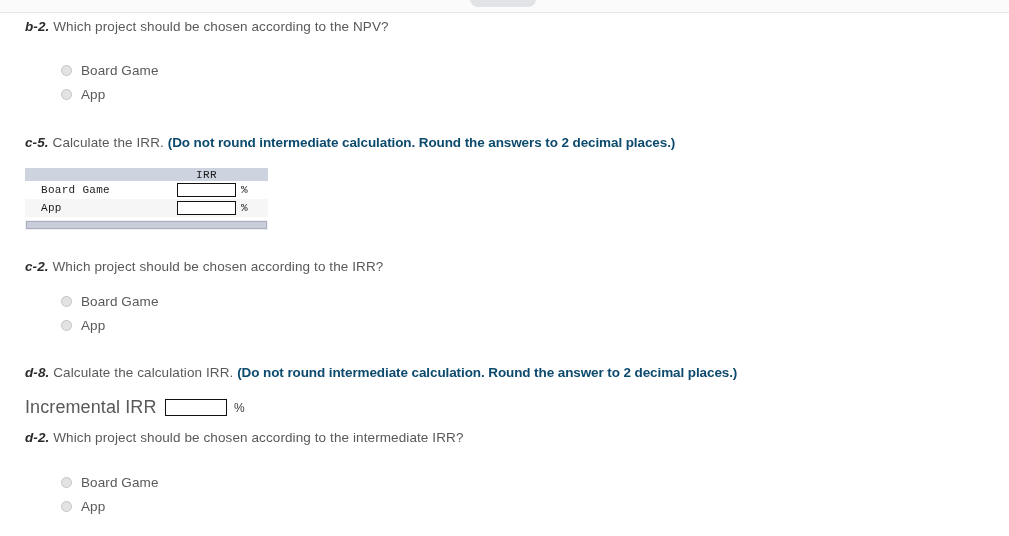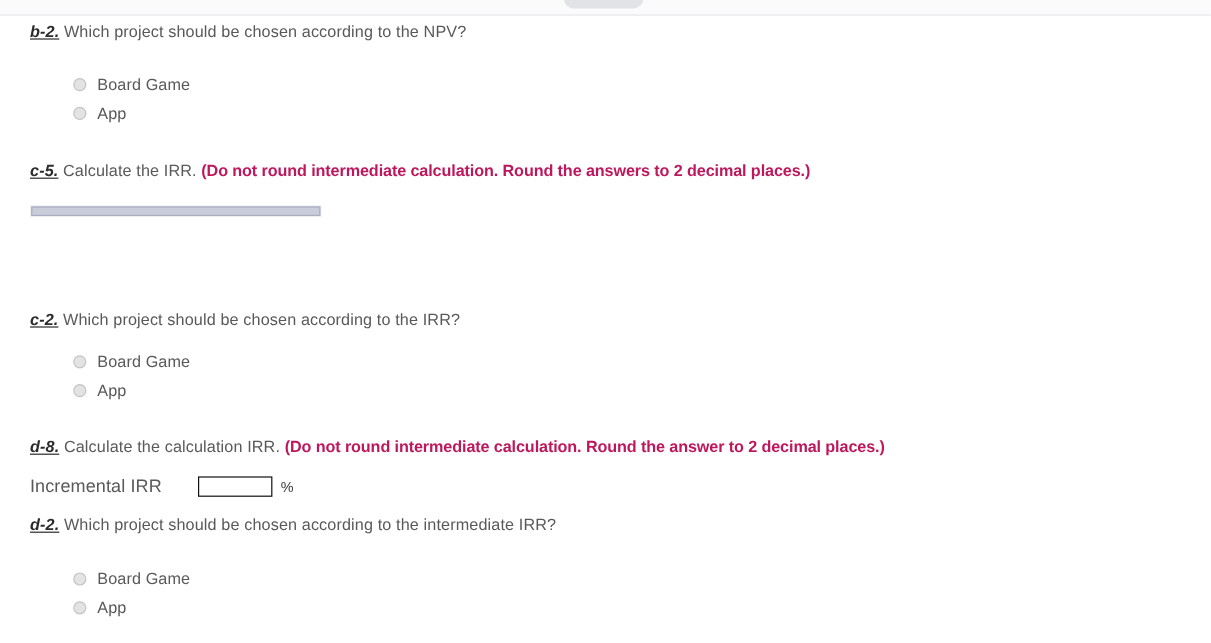--- a/index.html
+++ b/index.html
@@ -43,24 +43,23 @@
     color: #58595b;
     letter-spacing: .1px;
     white-space: nowrap;
     line-height: 16px;
   }
   .qlabel {
     font-weight: bold;
     font-style: italic;
     color: #2b2b2b;
     font-size: 13.5px;
-    text-decoration: underline;
   }
   .red-note {
-    color: #be185d;
+    color: #0c4a6e;
     font-weight: bold;
     font-size: 13.5px;
     letter-spacing: -0.1px;
   }
 
   
   .radio-group {
     margin-left: 36px;
   }
   .radio-row {
@@ -166,21 +165,21 @@
     border: 1px solid #a9aec0;
     box-sizing: border-box;
   }
 
   
   .inline-field {
     display: flex;
     align-items: center;
   }
   .inline-field .field-label {
-    font-size: 15px;
+    font-size: 18px;
     color: #58595b;
     width: 140px;
     letter-spacing: .1px;
   }
   input.plainbox {
     width: 54px;
     height: 15px;
     border: 1px solid #111111;
     background: #ffffff;
     font-family: "Liberation Sans", sans-serif;
@@ -222,20 +221,45 @@
   </div>
 </div>
 
 <div class="abs qline" style="left:25px; top:135px;">
   <span class="qlabel">c-5.</span>
   <span>Calculate the IRR.</span>
   <span class="red-note">(Do not round intermediate calculation. Round the answers to 2 decimal places.)</span>
 </div>
 
 <div class="tablewrap" style="top:168px;">
+  <table class="irr">
+    <thead>
+      <tr>
+        <th class="blank" style="width:150px;"></th>
+        <th style="width:63px;">IRR</th>
+        <th class="blank" style="width:30px;"></th>
+      </tr>
+    </thead>
+    <tbody>
+      <tr class="r-odd">
+        <td class="namecell">Board Game</td>
+        <td class="inputcell">
+          <input class="cellbox" type="text" value="" style="">
+        </td>
+        <td class="pctcell">%</td>
+      </tr>
+      <tr class="r-even">
+        <td class="namecell">App</td>
+        <td class="inputcell">
+          <input class="cellbox" type="text" value="" style="">
+        </td>
+        <td class="pctcell">%</td>
+      </tr>
+    </tbody>
+  </table>
   <div class="hscroll">
     <div class="hscroll-thumb"></div>
   </div>
 </div>
 
 <div class="abs qline" style="left:25px; top:259px;">
   <span class="qlabel">c-2.</span>
   <span>Which project should be chosen according to the IRR?</span>
 </div>
 

